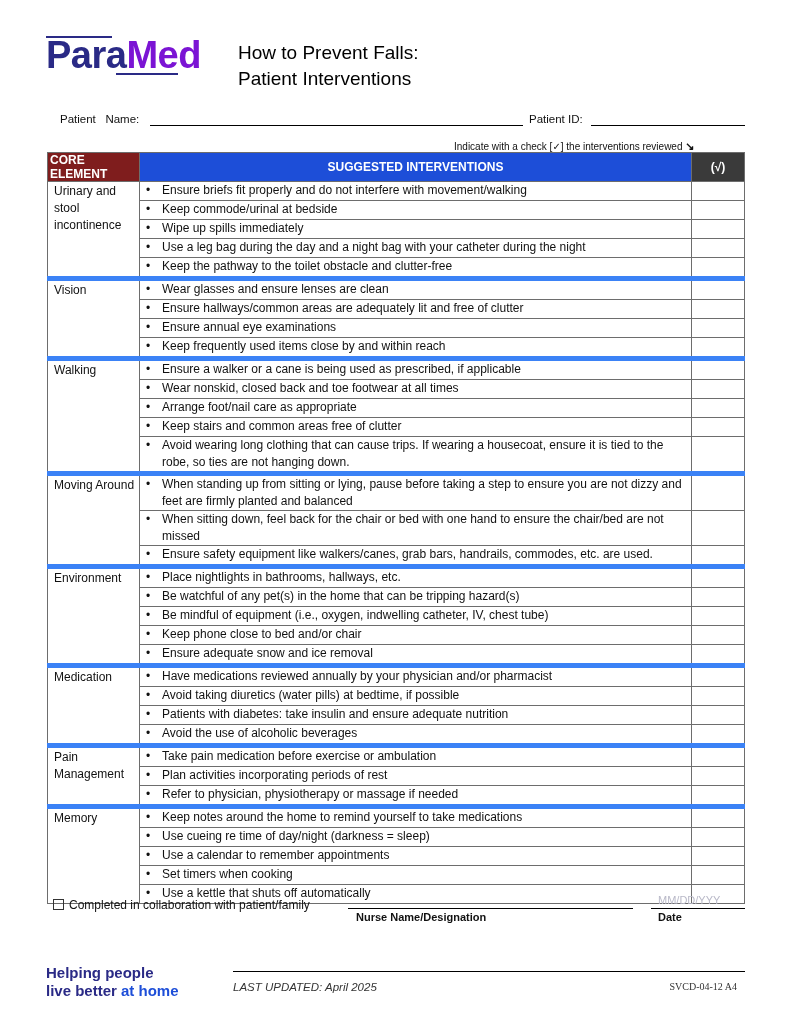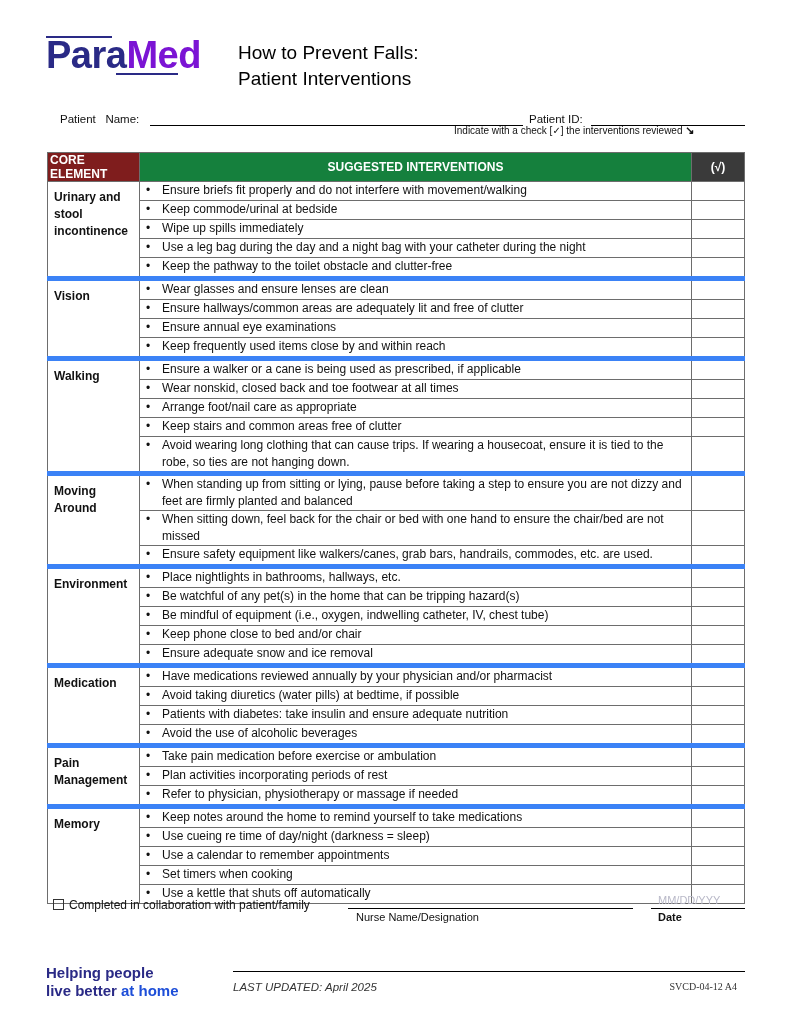--- a/index.html
+++ b/index.html
@@ -14,41 +14,41 @@
   .logo .txt { position: absolute; left: 0; top: 2px; font-size: 38px; font-weight: 700; letter-spacing: -0.5px; line-height: 34px; }
   .logo .para { color: #2a2a86; }
   .logo .med { color: #7b14d4; }
 
   .title { left: 238px; top: 40px; font-size: 19px; font-weight: 400; line-height: 26px; color: #000; }
 
   .pname-label { left: 60px; top: 113px; font-size: 11.5px; }
   .pname-line { left: 150px; top: 125px; width: 373px; border-bottom: 1px solid #000; height: 0; }
   .pid-label { left: 529px; top: 113px; font-size: 11.5px; }
   .pid-line { left: 591px; top: 125px; width: 154px; border-bottom: 1px solid #000; height: 0; }
-  .indicate { left: 454px; top: 124px; font-size: 10px; }
+  .indicate { left: 454px; top: 140px; font-size: 10px; }
   .indicate .arrow { font-weight: 700; font-size: 11px; }
 
   
   table.main { position: absolute; left: 47px; top: 152px; width: 698px; border-collapse: collapse; font-size: 12px; }
   table.main th { height: 19px; padding: 0 4px; font-size: 12px; font-weight: 700; color: #fff; text-align: center; border: 1px solid #6d6d6d; }
   table.main th.core { background: #7f1d1d; text-align: left; width: 85px; padding-left: 2px; }
-  table.main th.sugg { background: #15803d; }
+  table.main th.sugg { background: #1d4ed8; }
   table.main th.chk { background: #3a3a3a; width: 44px; }
   table.main td { border: 1px solid #6d6d6d; padding: 0 4px; vertical-align: top; line-height: 17px; }
-  table.main td.core { font-weight: 700; padding-left: 6px; padding-top: 7px; margin-top: 36px; }
+  table.main td.core { font-weight: 400; padding-left: 6px; padding-top: 1px; margin-top: 36px; }
   table.main td.item { padding-left: 22px; position: relative; height: 18px; }
   table.main td.item .bul { position: absolute; left: 6px; top: 0; }
   table.main td.chk { width: 44px; }
   table.main tr.grp-start td { border-top: 5px solid #3b82f6; }
 
   
   .collab { left: 53px; top: 898px; font-size: 12px; }
   .collab .box { display: inline-block; width: 9px; height: 9px; border: 1px solid #333; margin-right: 5px; vertical-align: -1px; }
   .nurse-line { left: 348px; top: 908px; width: 285px; border-bottom: 1px solid #000; }
-  .nurse-label { left: 356px; top: 911px; font-size: 11px; font-weight: 400; }
+  .nurse-label { left: 356px; top: 911px; font-size: 11px; font-weight: 700; }
   .date-ph { left: 658px; top: 894px; font-size: 11px; color: #b9b9c8; }
   .date-line { left: 651px; top: 908px; width: 94px; border-bottom: 1px solid #000; }
   .date-label { left: 658px; top: 911px; font-size: 11px; font-weight: 700; }
 
   .tagline { left: 46px; top: 964px; font-size: 15px; font-weight: 700; line-height: 18px; color: #2a2a86; }
   .tagline .accent { color: #1d4ed8; }
   .foot-line { left: 233px; top: 971px; width: 512px; border-bottom: 1px solid #000; }
   .updated { left: 233px; top: 981px; font-size: 11.5px; color: #333; font-style: italic; }
   .code { right: 54px; top: 981px; font-size: 10px; color: #333; font-family: Liberation Serif, serif; }
 </style>

